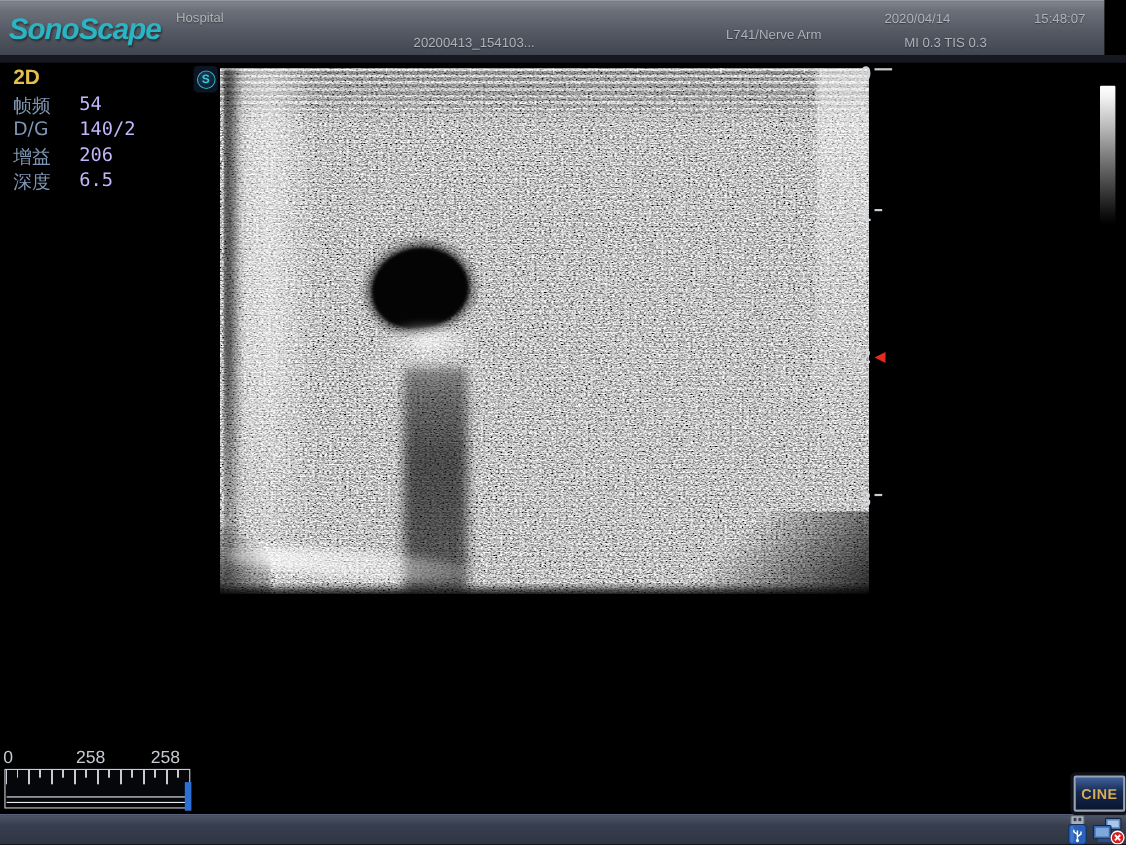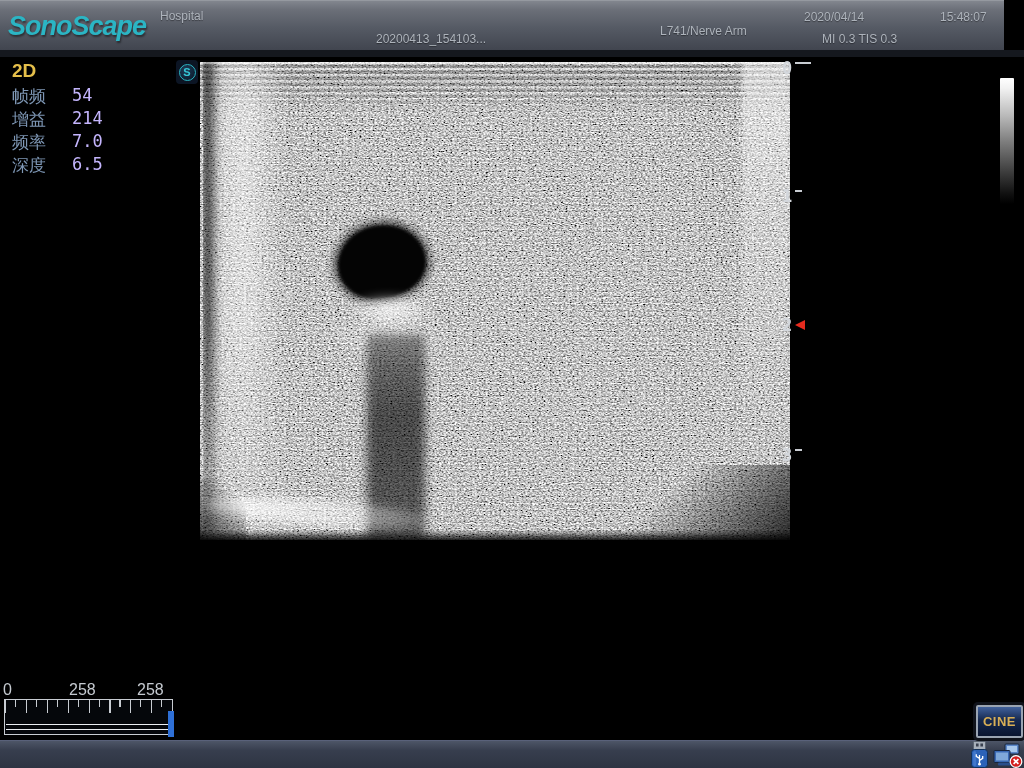--- a/index.html
+++ b/index.html
@@ -131,26 +131,26 @@
   </div>
   <div class="topbar-under"></div>
 
   <div class="params">
     <div class="mode">2D</div>
     <div class="prow">
       <span class="plabel">帧频</span>
       <span class="pvalue">54</span>
     </div>
     <div class="prow">
+      <span class="plabel">D/G</span>
+      <span class="pvalue">140/2</span>
+    </div>
+    <div class="prow">
       <span class="plabel">增益</span>
-      <span class="pvalue">214</span>
-    </div>
-    <div class="prow">
-      <span class="plabel">频率</span>
-      <span class="pvalue">7.0</span>
+      <span class="pvalue">206</span>
     </div>
     <div class="prow">
       <span class="plabel">深度</span>
       <span class="pvalue">6.5</span>
     </div>
   </div>
 
   <div class="s-badge">
     <div class="ring">S</div>
   </div>

